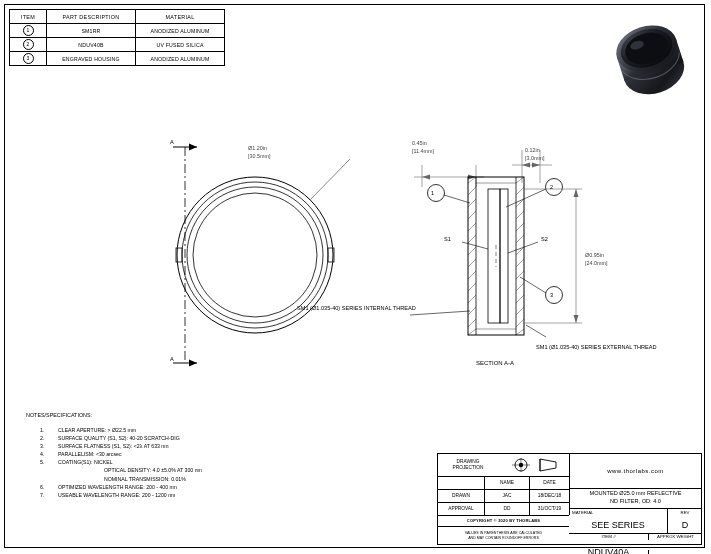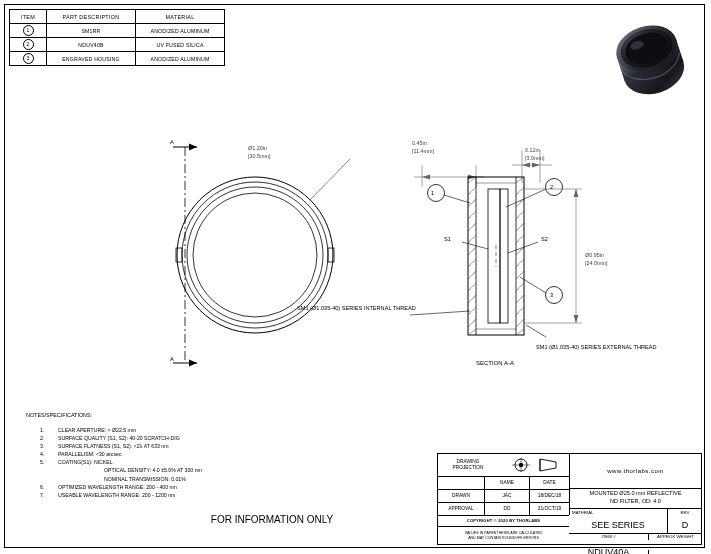--- a/index.html
+++ b/index.html
@@ -282,21 +282,20 @@
           </tr>
       <tr>
             <td class="num">7.</td>
             <td>USEABLE WAVELENGTH RANGE: 200 - 1200 nm</td>
           </tr>
     </tbody>
       </table>
   </div>
 
   <div class="forinfo">
-    <div>FOR INFORMATION ONLY</div>
   </div>
 
   <div class="tb">
 
     <div class="vline" style="left:131px;top:0;width:0;height:61px;"></div>
 
     <div class="cellcenter" style="left:0;top:0;width:60px;height:22px;flex-direction:column;line-height:1.25;">
       <span>DRAWING</span>
       <span>PROJECTION</span>
     </div>

